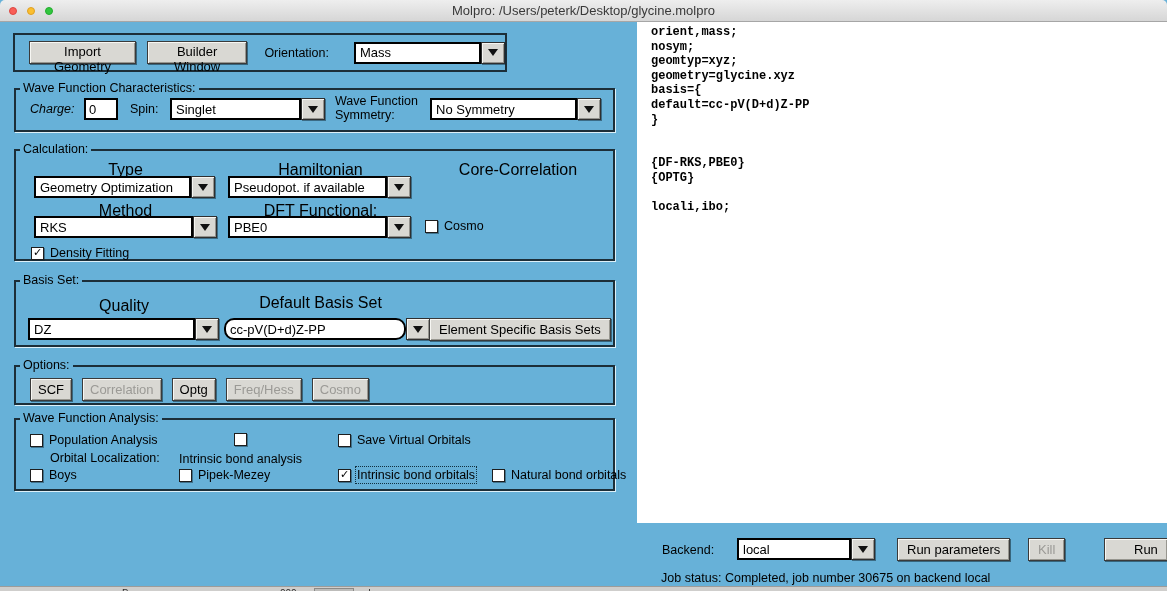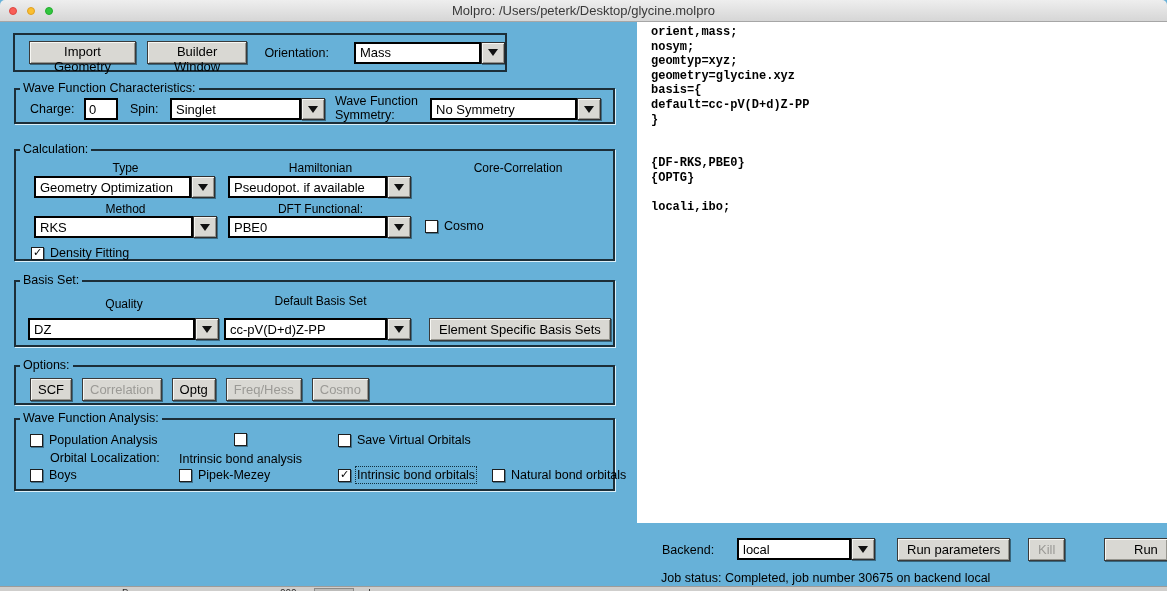--- a/index.html
+++ b/index.html
@@ -55,30 +55,30 @@
   .groupbox { position:absolute; border:2px solid #1c2e38;
     box-shadow:1px 1px 0 rgba(233,247,253,0.9); }
   .gb-label { position:absolute; top:-9px; left:4px; background:#67b1d8; padding:0 3px;
     font-size:12.5px; white-space:nowrap; }
 
   .top-frame { position:absolute; left:13px; top:11px; width:494px; height:39px;
     border:2px solid #1c2e38; display:flex; align-items:center; padding-left:14px; gap:11px; }
   .top-frame .lbl { margin-left:6px; }
   .top-frame .combo { margin-left:14px; }
 
-  .wfc-frame { left:14px; top:66px; width:601px; height:36px; }
-  .charge-label { position:absolute; left:14px; top:12px; }
+  .wfc-frame { left:14px; top:66px; width:601px; height:44px; }
+  .charge-label { position:absolute; left:14px; top:12px;font-style:italic; }
   .charge-input { position:absolute; left:68px; top:8px; width:34px; }
   .spin-label { position:absolute; left:114px; top:12px; }
   .singlet-combo { position:absolute; left:154px; top:8px; }
   .wfs-label { position:absolute; left:319px; top:4px; line-height:14px; }
   .nosym-combo { position:absolute; left:414px; top:8px; }
 
   .calc-frame { left:14px; top:127px; width:601px; height:112px; }
-  .col-label { position:absolute; text-align:center; font-size:12px; }
+  .col-label { position:absolute; text-align:center; font-size:16px; }
   .type-label { left:18px; top:10px; width:183px; }
   .ham-label { left:212px; top:10px; width:185px; }
   .core-label { left:409px; top:10px; width:186px; }
   .type-combo { position:absolute; left:18px; top:25px; }
   .ham-combo { position:absolute; left:212px; top:25px; }
   .core-combo { position:absolute; left:409px; top:25px; }
   .method-label { left:18px; top:51px; width:183px; }
   .dft-label { left:212px; top:51px; width:185px; }
   .method-combo { position:absolute; left:18px; top:65px; }
   .dft-combo { position:absolute; left:212px; top:65px; }
@@ -128,21 +128,21 @@
   
   .w-mass .combo-field { width:127px; }
   .w-singlet .combo-field { width:131px; }
   .w-nosym .combo-field { width:147px; }
   .w-type .combo-field { width:157px; }
   .w-ham .combo-field { width:159px; }
   .w-core .combo-field { width:160px; }
   .w-method .combo-field { width:159px; }
   .w-dft .combo-field { width:159px; }
   .w-dz .combo-field { width:167px; }
-  .w-defbasis .combo-field { width:163px; }
+  .w-defbasis .combo-field { width:182px;border-radius:10px; }
   .w-local .combo-field { width:114px; }
 </style>
 </head>
 <body>
 
 <div class="titlebar">
   <div class="traffic">
     <span class="tl red"></span>
     <span class="tl yellow"></span>
     <span class="tl green"></span>

